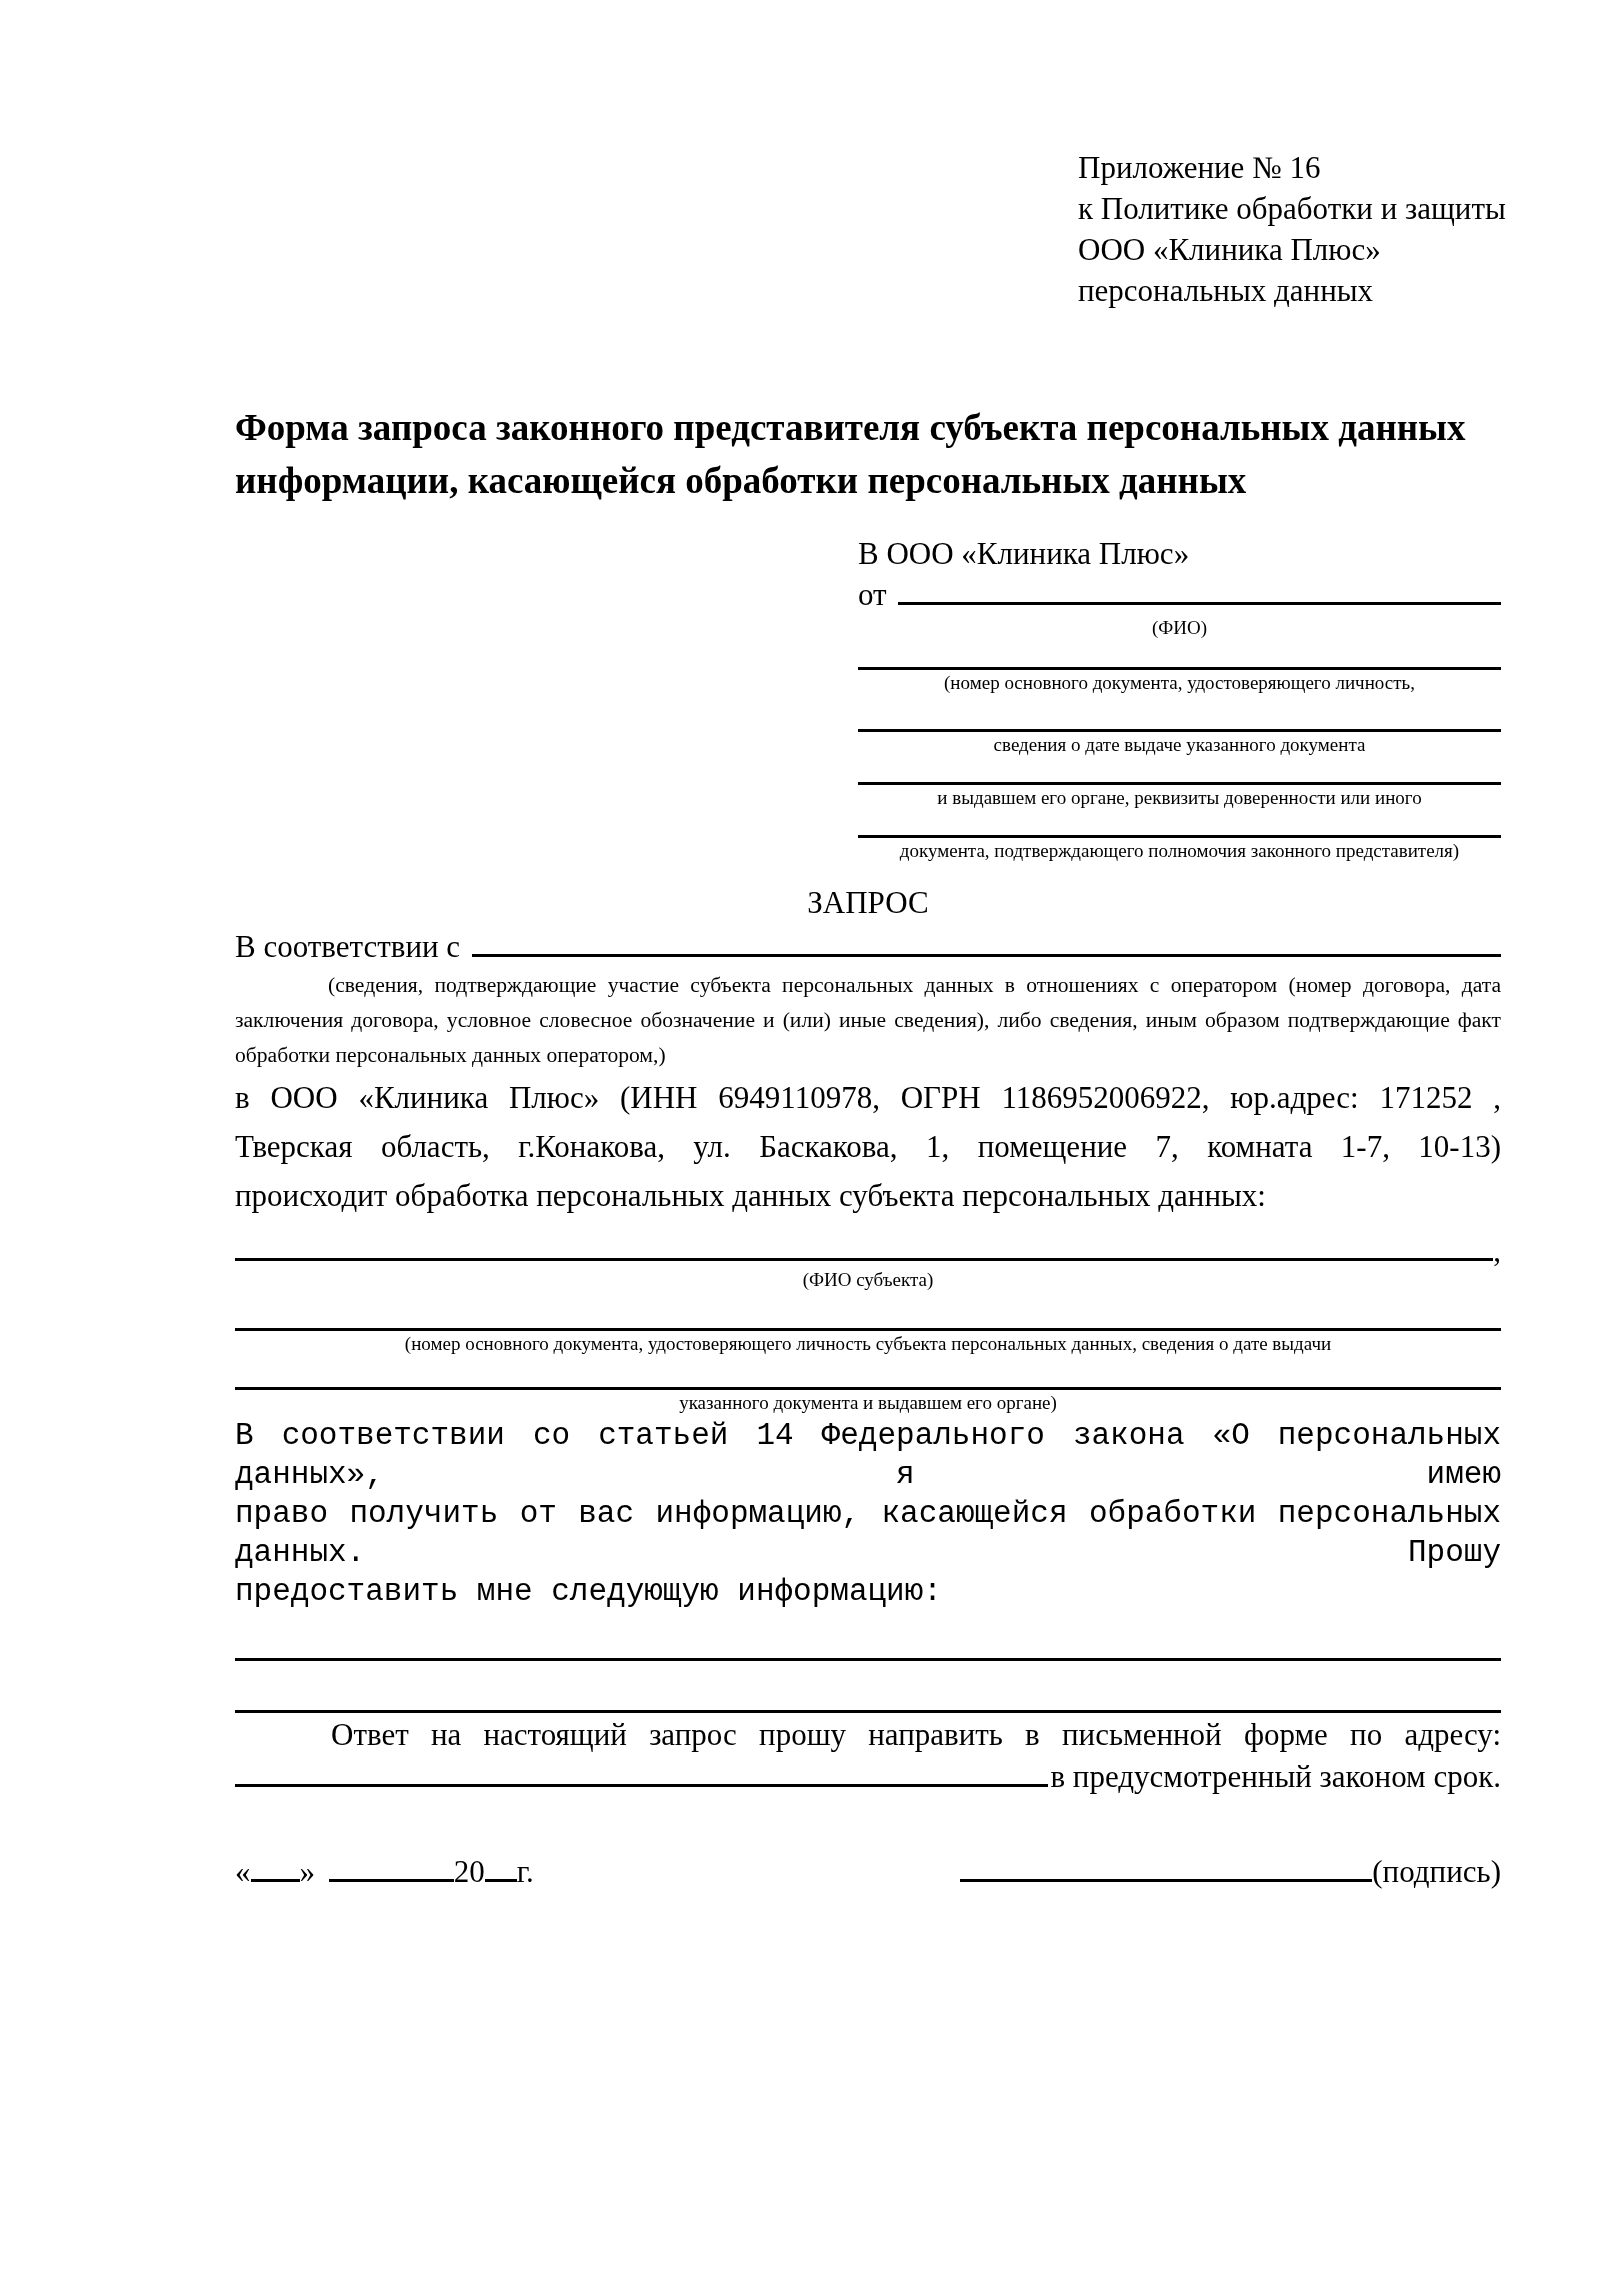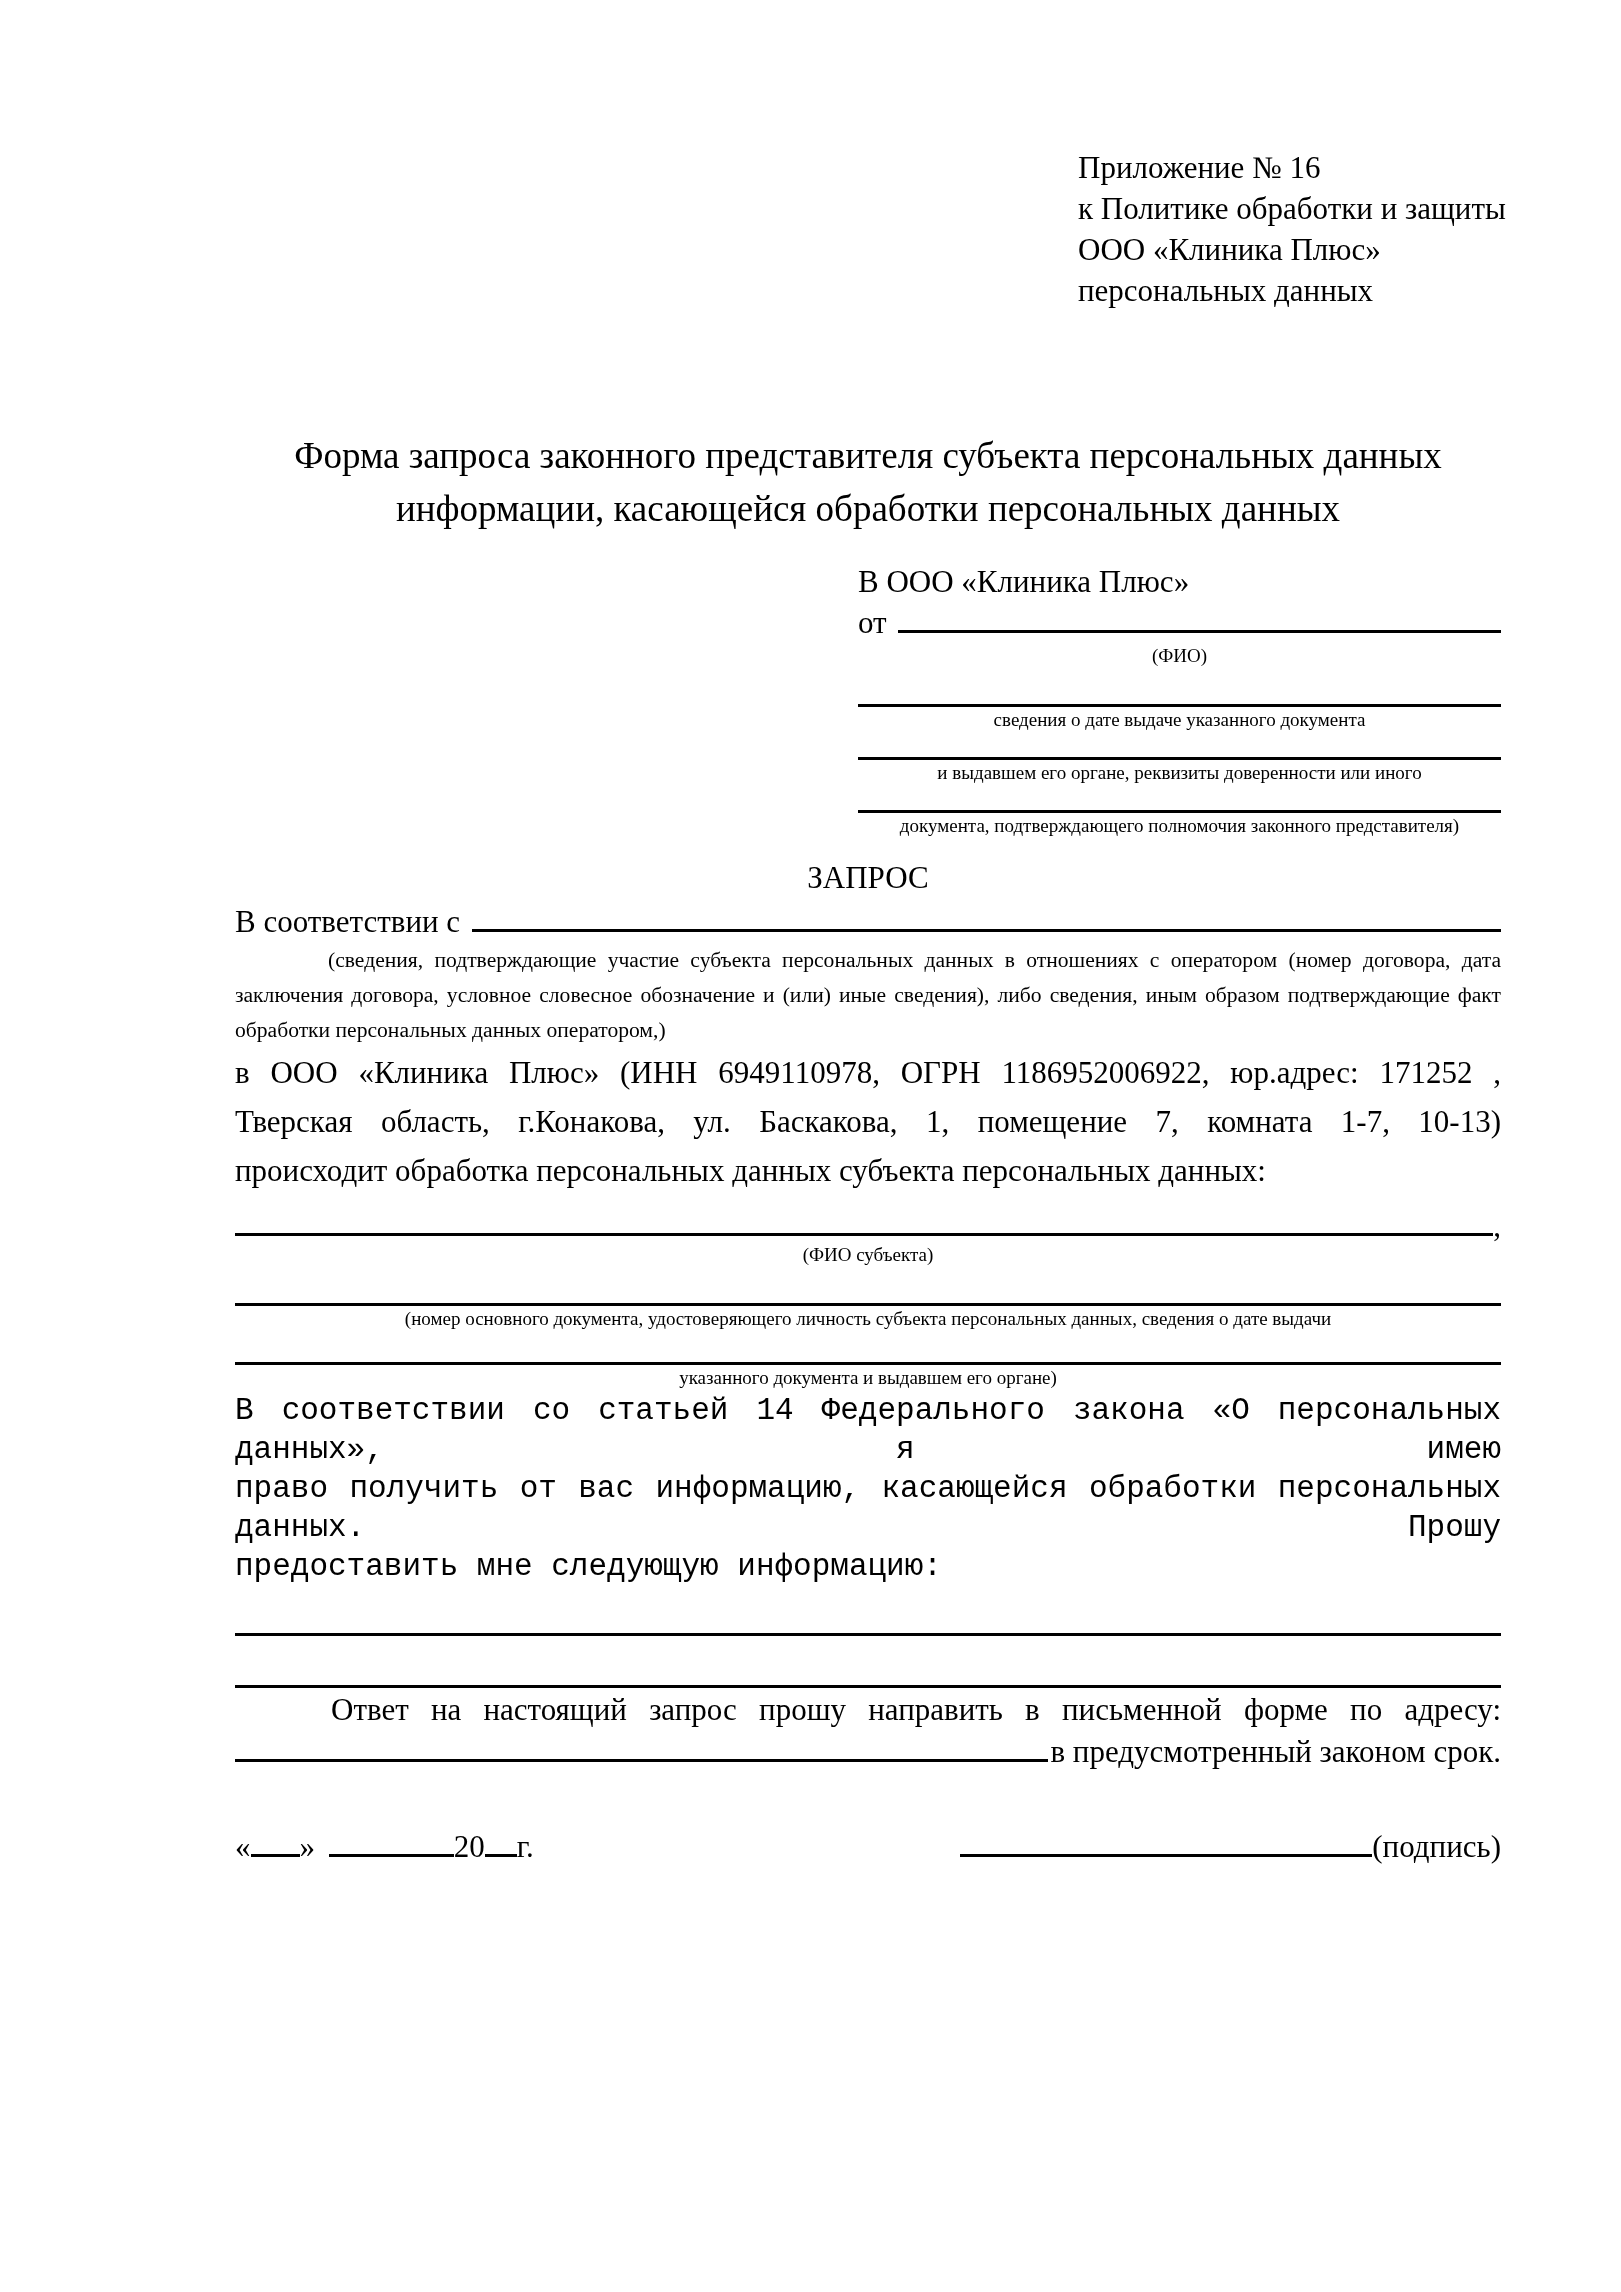--- a/index.html
+++ b/index.html
@@ -11,21 +11,21 @@
     padding:147px 120px 0 235px;
     font-family:"Liberation Serif","DejaVu Serif",serif;
     font-size:31px;
     overflow:hidden;
     border-radius:7px;
   }
   .nowrap{white-space:nowrap;}
   
   .attachment{margin-left:843px;font-size:31px;line-height:41px;}
   
-  .title{margin-top:118px;text-align:center;font-weight:normal;font-size:37px;line-height:53px;}
+  .title{margin-top:90px;text-align:left;font-weight:bold;font-size:37px;line-height:53px;}
   
   .addressee{margin-top:25.5px;margin-left:623px;width:643px;}
   .addr-to{line-height:41px;}
   .flexrow{display:flex;align-items:baseline;}
   .from-row{line-height:41px;}
   .from-label{margin-right:11.8px;}
   .fline{flex:1;border-bottom:3.9px solid #000;min-width:39px;}
   .cap{font-size:19px;line-height:26.5px;text-align:center;}
   .fio-cap{margin-bottom:2px;}
   .fgroup .blankline{height:23.5px;border-bottom:3.9px solid #000;}
@@ -81,20 +81,24 @@
   </div>
 
   <div class="addressee">
     <div class="addr-to nowrap">В ООО «Клиника Плюс»</div>
     <div class="flexrow from-row">
       <span class="from-label">от</span>
       <span class="fline"></span>
     </div>
     <div class="cap fio-cap">(ФИО)</div>
 
+    <div class="fgroup">
+      <div class="blankline"></div>
+      <div class="cap nowrap">(номер основного документа, удостоверяющего личность,</div>
+    </div>
     <div class="fgroup tall">
       <div class="blankline"></div>
       <div class="cap nowrap">сведения о дате выдаче указанного документа</div>
     </div>
     <div class="fgroup">
       <div class="blankline"></div>
       <div class="cap nowrap">и выдавшем его органе, реквизиты доверенности или иного</div>
     </div>
     <div class="fgroup">
       <div class="blankline"></div>

